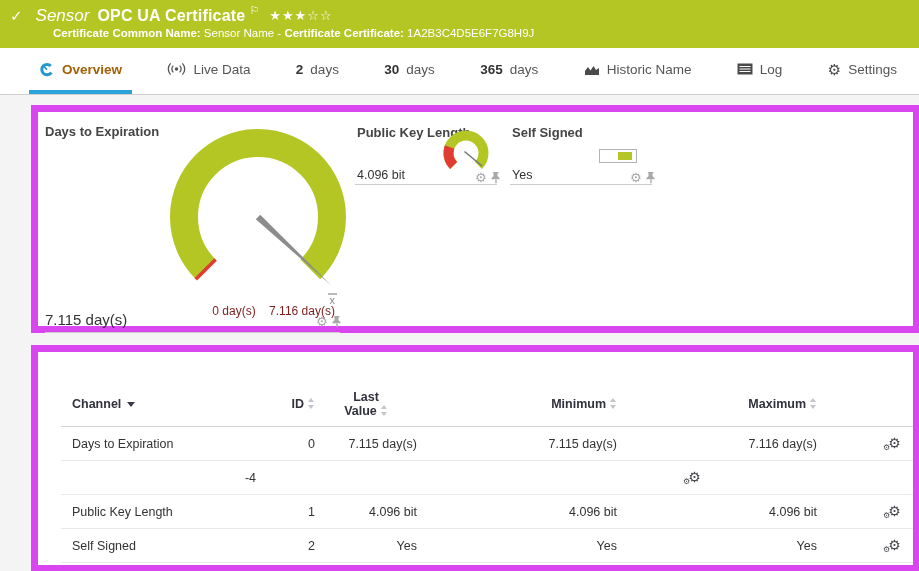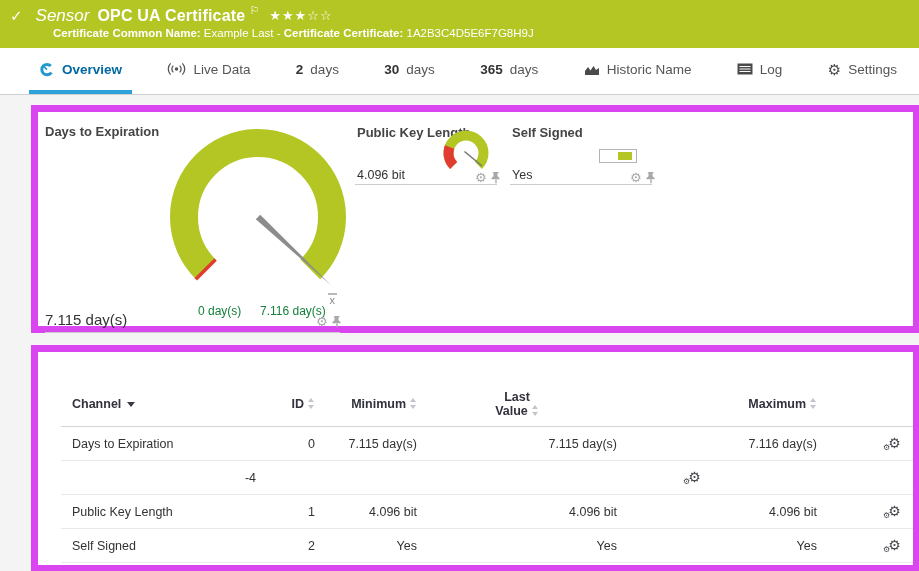--- a/index.html
+++ b/index.html
@@ -29,36 +29,36 @@
     position:absolute;left:0;top:48px;width:919px;height:47px;background:#fff;
     border-bottom:1px solid #cfcfcf;box-sizing:border-box;
     display:flex;justify-content:space-between;align-items:stretch;
     padding:0 12px 0 29px;
   }
   .tab{
     display:flex;align-items:center;gap:7px;font-size:13.5px;color:#555;
     padding:0 10px;cursor:pointer;box-sizing:border-box;border-bottom:4px solid transparent;
   }
   .tab .num{font-weight:bold;color:#333;}
-  .tab.active{border-bottom:4px solid #2ba3da;color:#0369a1;font-weight:bold;}
+  .tab.active{border-bottom:4px solid #2ba3da;color:#a16207;font-weight:bold;}
   .tab .ticon{display:inline-flex;align-items:center;}
   .gear-glyph{font-size:15px;color:#4a4a4a;line-height:1;}
 
   
   .panel{
     position:absolute;background:#fff;border:7px solid #d946ef;box-sizing:border-box;
   }
   #panel-gauges{left:31px;top:105px;width:889px;height:228px;}
   #panel-table{left:31px;top:345px;width:889px;height:227px;}
 
   .block-title{position:absolute;font-size:13px;font-weight:bold;color:#454545;}
   .block-value{position:absolute;font-size:12.5px;color:#333;}
   .big-value{position:absolute;font-size:15px;color:#333;}
   .hline{position:absolute;height:1px;background:#ccc;}
-  .scale-label{position:absolute;font-size:12px;color:#15803d;}
+  .scale-label{position:absolute;font-size:12px;color:#7f1d1d;text-align:center;}
   .mini-icons{position:absolute;display:flex;gap:4px;align-items:center;color:#a8a8a8;}
   .mini-icons .gear-sm{font-size:13px;color:#a8a8a8;line-height:1;}
 
   
   .switch{
     position:absolute;width:38px;height:14px;background:#fff;border:1px solid #b4b4b4;
     box-sizing:border-box;
   }
   .switch .knob{position:absolute;left:18px;top:2px;width:14px;height:8px;background:#b3c624;}
 
@@ -96,21 +96,21 @@
 <div class="sensor-header">
   <div class="row1">
     <span class="check">✓</span>
     <span class="kicker">Sensor</span>
     <span class="sensor-title">OPC UA Certificate</span>
     <span class="flag">⚐</span>
     <span class="stars">★★★☆☆</span>
   </div>
   <div class="row2">
     <b>Certificate Common Name:</b>
-    <span class="val">Example Last</span>
+    <span class="val">Sensor Name</span>
     <span>-</span>
     <b>Certificate Certificate:</b>
     <span class="val">1A2B3C4D5E6F7G8H9J</span>
   </div>
 </div>
 
 <div class="tabbar">
   <div class="tab active">
     <span class="ticon">
       <svg width="16" height="16" viewBox="0 0 16 16">
@@ -231,25 +231,25 @@
 <div class="panel" id="panel-table">
   <div class="table-wrap">
 
     <div class="trow thead">
       <div class="cell c-channel">
         <span>Channel</span><span class="caret-down"></span>
       </div>
       <div class="cell c-id">
         <span>ID</span><span class="sort"></span>
       </div>
+      <div class="cell c-last">
+        <span class="wrapbox"><span>Last Value</span><span class="sort"></span></span>
+      </div>
       <div class="cell c-min">
         <span>Minimum</span><span class="sort"></span>
-      </div>
-      <div class="cell c-last">
-        <span class="wrapbox"><span>Last Value</span><span class="sort"></span></span>
       </div>
       <div class="cell c-max">
         <span>Maximum</span><span class="sort"></span>
       </div>
       <div class="cell c-act"></div>
     </div>
 
     <div class="tbody">
       <div class="trow">
         <div class="cell c-channel">Days to Expiration</div>

